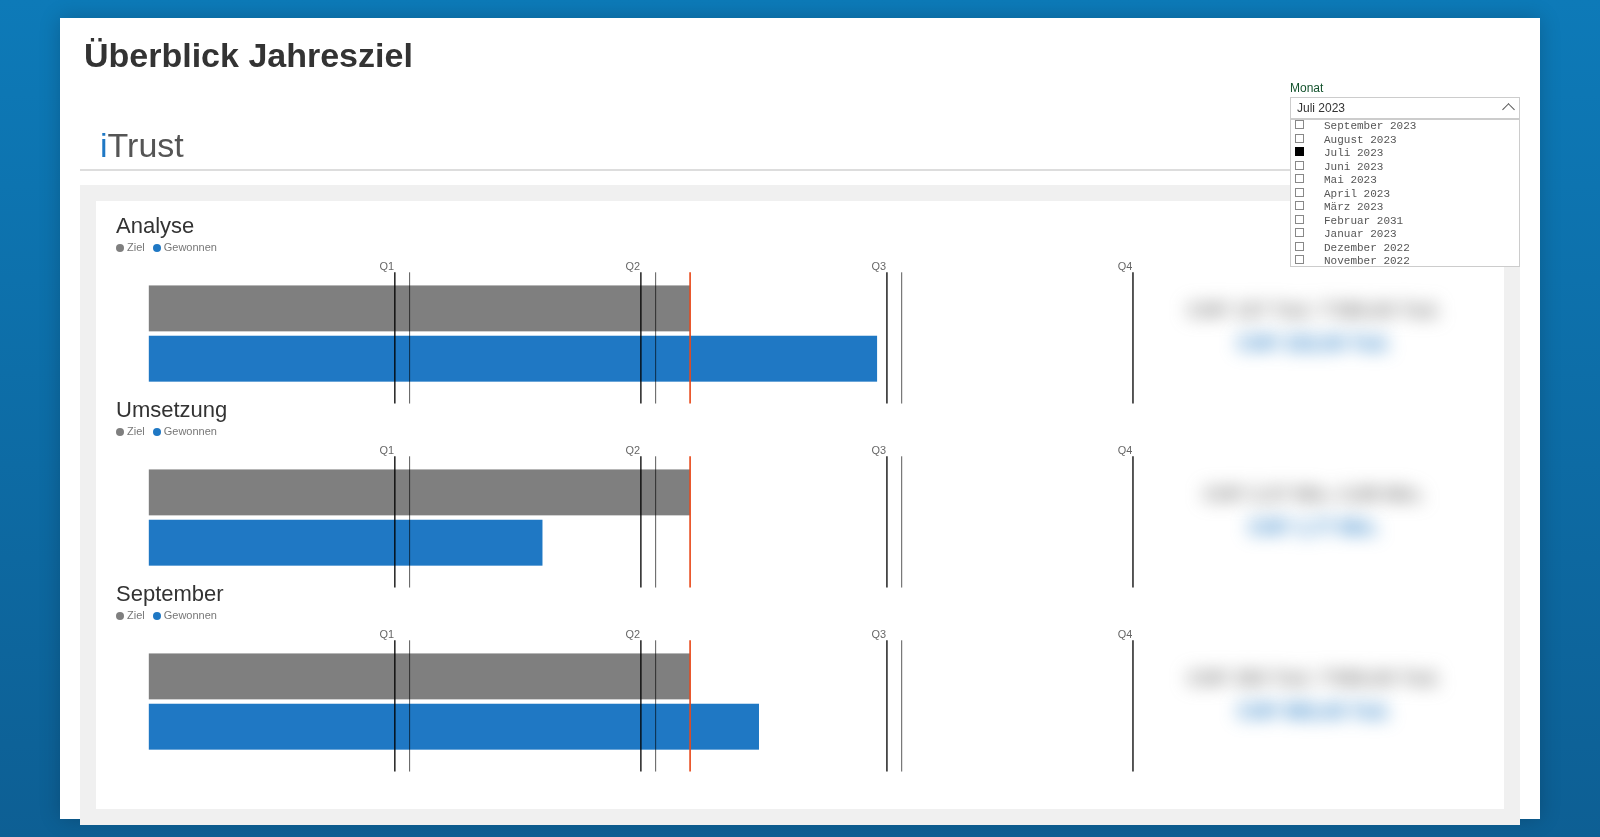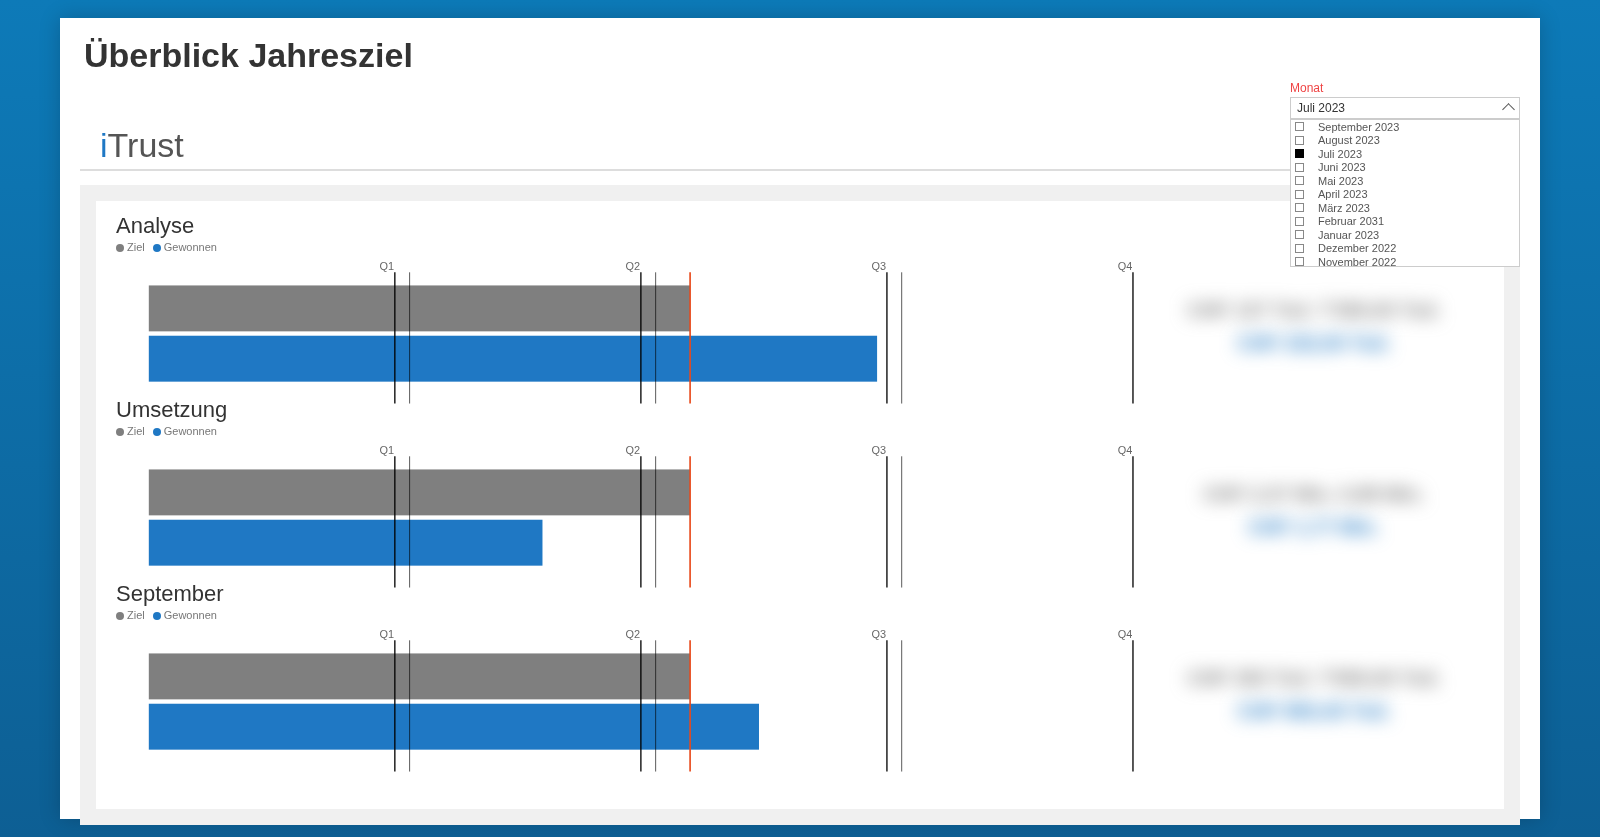--- a/index.html
+++ b/index.html
@@ -11,33 +11,33 @@
   .stage {
     position: absolute; left: 60px; right: 60px; top: 18px; bottom: 18px;
     background: #fff; box-shadow: 0 0 20px rgba(0,0,0,.2);
     padding: 10px 20px 20px 20px;
   }
   .titlebar { display:flex; align-items:flex-start;flex-direction:column; }
   .title { font-size: 34px; font-weight: 600; color:#333; padding: 8px 4px 6px 4px; flex: 1; }
   .title-underline { border-top: 2px solid #ddd; margin-top: 2px; }
 
   .filter { width: 230px; margin-left: auto; position: relative; }
-  .filter-label { font-size: 12px; color:#ef4444; margin-bottom: 2px; }
+  .filter-label { font-size: 12px; color:#14532d; margin-bottom: 2px; }
   .filter-select {
     border: 1px solid #ccc; height: 22px; font-size: 12px;
     display:flex; align-items:center; justify-content:space-between;
     padding: 0 6px; cursor: pointer; color:#333;
   }
   .chev { width: 9px; height: 9px; border-right: 1.5px solid #555; border-top: 1.5px solid #555; transform: rotate(-45deg); margin-bottom: -2px; }
   .filter-list {
     position: absolute; top: 38px; left: 0; right: 0;
     border: 1px solid #ccc; background:#fff; font-size: 11px;
     max-height: 148px; overflow: hidden; z-index: 5;
   }
-  .flt-item { display:flex; align-items:center; height: 13.5px; padding: 0 4px; gap: 14px; color:#555; cursor:pointer; }
+  .flt-item { display:flex; height: 13.5px; padding: 0 4px; gap: 20px; color:#555; cursor:pointer;font-family:Liberation Mono, monospace; }
   .flt-box { width: 9px; height: 9px; border: 1px solid #888; }
   .flt-box.sel { background:#000; border-color:#000; }
 
   .logoWrap { width: 150px; display:flex; justify-content:flex-end; align-items:flex-start; padding-top: 6px; }
 
   .panel {
     margin-top: 14px; background:#f0f0f0; padding: 16px;
     height: 640px;
   }
   .card {

